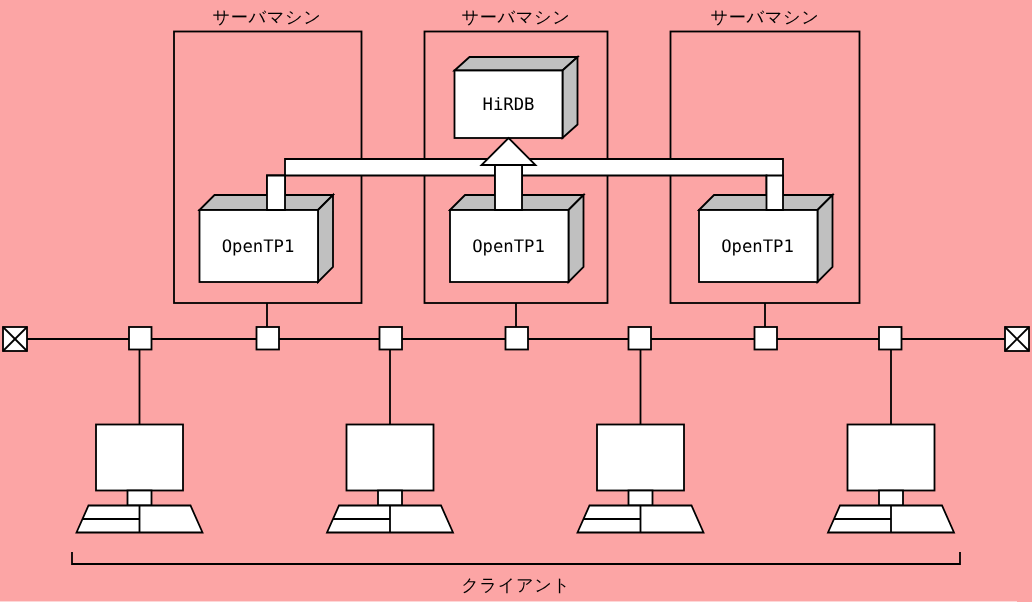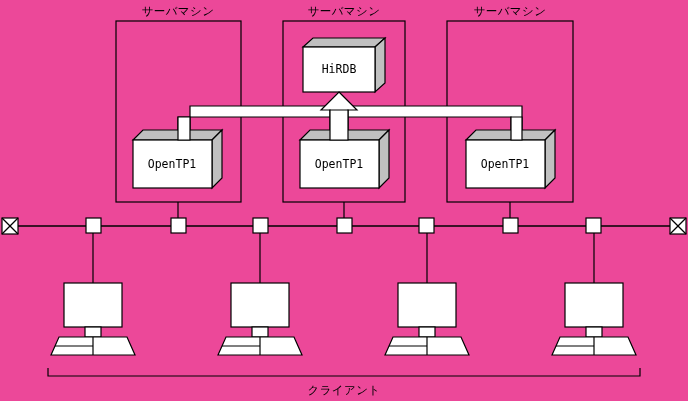--- a/index.html
+++ b/index.html
@@ -10,21 +10,21 @@
   body {
     width: 688px;
     height: 401px;
     font-family: "DejaVu Sans", sans-serif;
     overflow: hidden;
   }
   #diagram-root {
     position: relative;
     width: 688px;
     height: 401px;
-    background: #ec4899;
+    background: #fca5a5;
   }
   svg#diagram {
     display: block;
     width: 688px;
     height: 401px;
   }
   .stroke {
     stroke: #000000;
     fill: none;
     stroke-width: 1.2;

